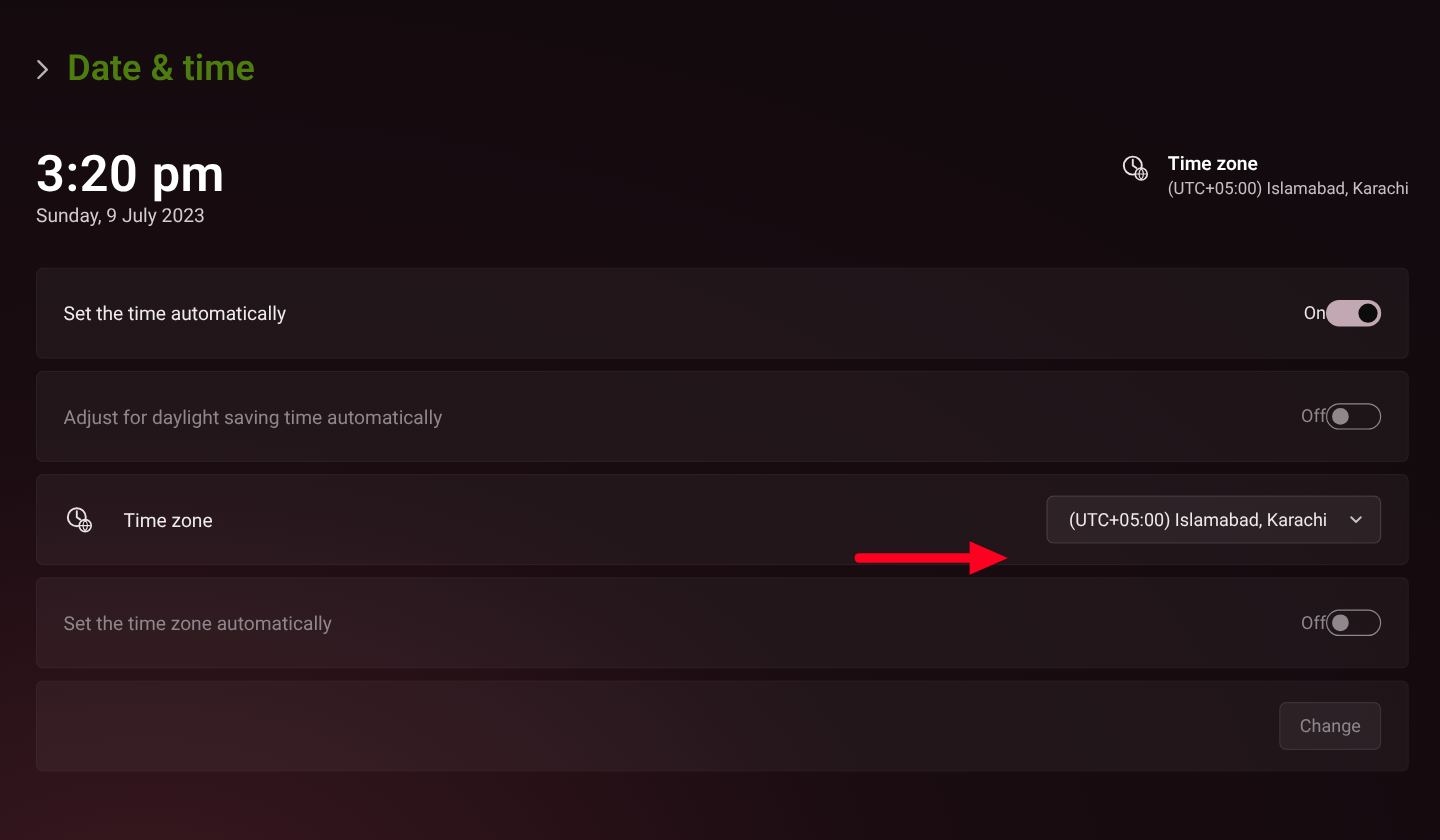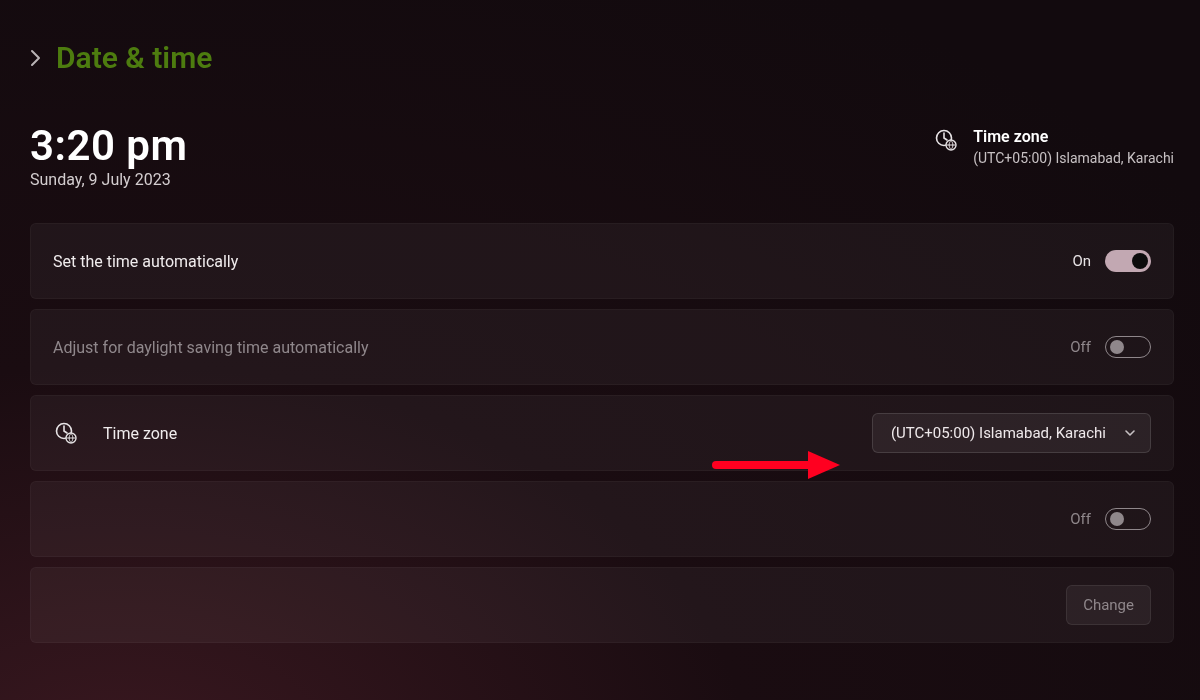--- a/index.html
+++ b/index.html
@@ -41,21 +41,21 @@
   }
   .card.disabled .label,
   .card.disabled .toggle-label,
   .card.disabled .btn,
   .card.disabled .icon-box { color: #8f878b; }
   .card .label { font-size: 16px; color: #f0eced; font-weight: 400; }
   .card .icon-box { width: 26px; height: 26px; display:flex; align-items:center; justify-content:center; color:#e6e2e4; margin-right: 6px;}
   .card .grow { flex: 1; }
 
   
-  .toggle-wrap { display: flex; align-items: center; gap: 14px; }
+  .toggle-wrap { display: flex; align-items: center; }
   .toggle-label { font-size: 15px; color: #e8e4e6; }
   .toggle {
     width: 46px; height: 22px; border-radius: 20px;
     position: relative;
     background: #6b6668;
     display: inline-block;
   }
   .toggle::after {
     content: ""; position: absolute; top: 3px; width: 16px; height: 16px; border-radius: 50%;
     background: #000; transition: none;
@@ -168,20 +168,21 @@
         <span>(UTC+05:00) Islamabad, Karachi</span>
         <span class="chev">
           <svg width="12" height="12" viewBox="0 0 12 12">
               <path d="M2 4 L6 8 L10 4" stroke="#c7c1c3" stroke-width="1.6" fill="none" stroke-linecap="round" stroke-linejoin="round"></path>
             </svg>
         </span>
       </div>
     </div>
 
     <div class="card disabled">
+      <div class="label">Set the time zone automatically</div>
       <div class="grow"></div>
       <div class="toggle-wrap">
         <span class="toggle-label">Off</span>
         <span class="toggle off"></span>
       </div>
     </div>
 
     <div class="card disabled">
       <div class="grow"></div>
       <div class="btn">Change</div>

